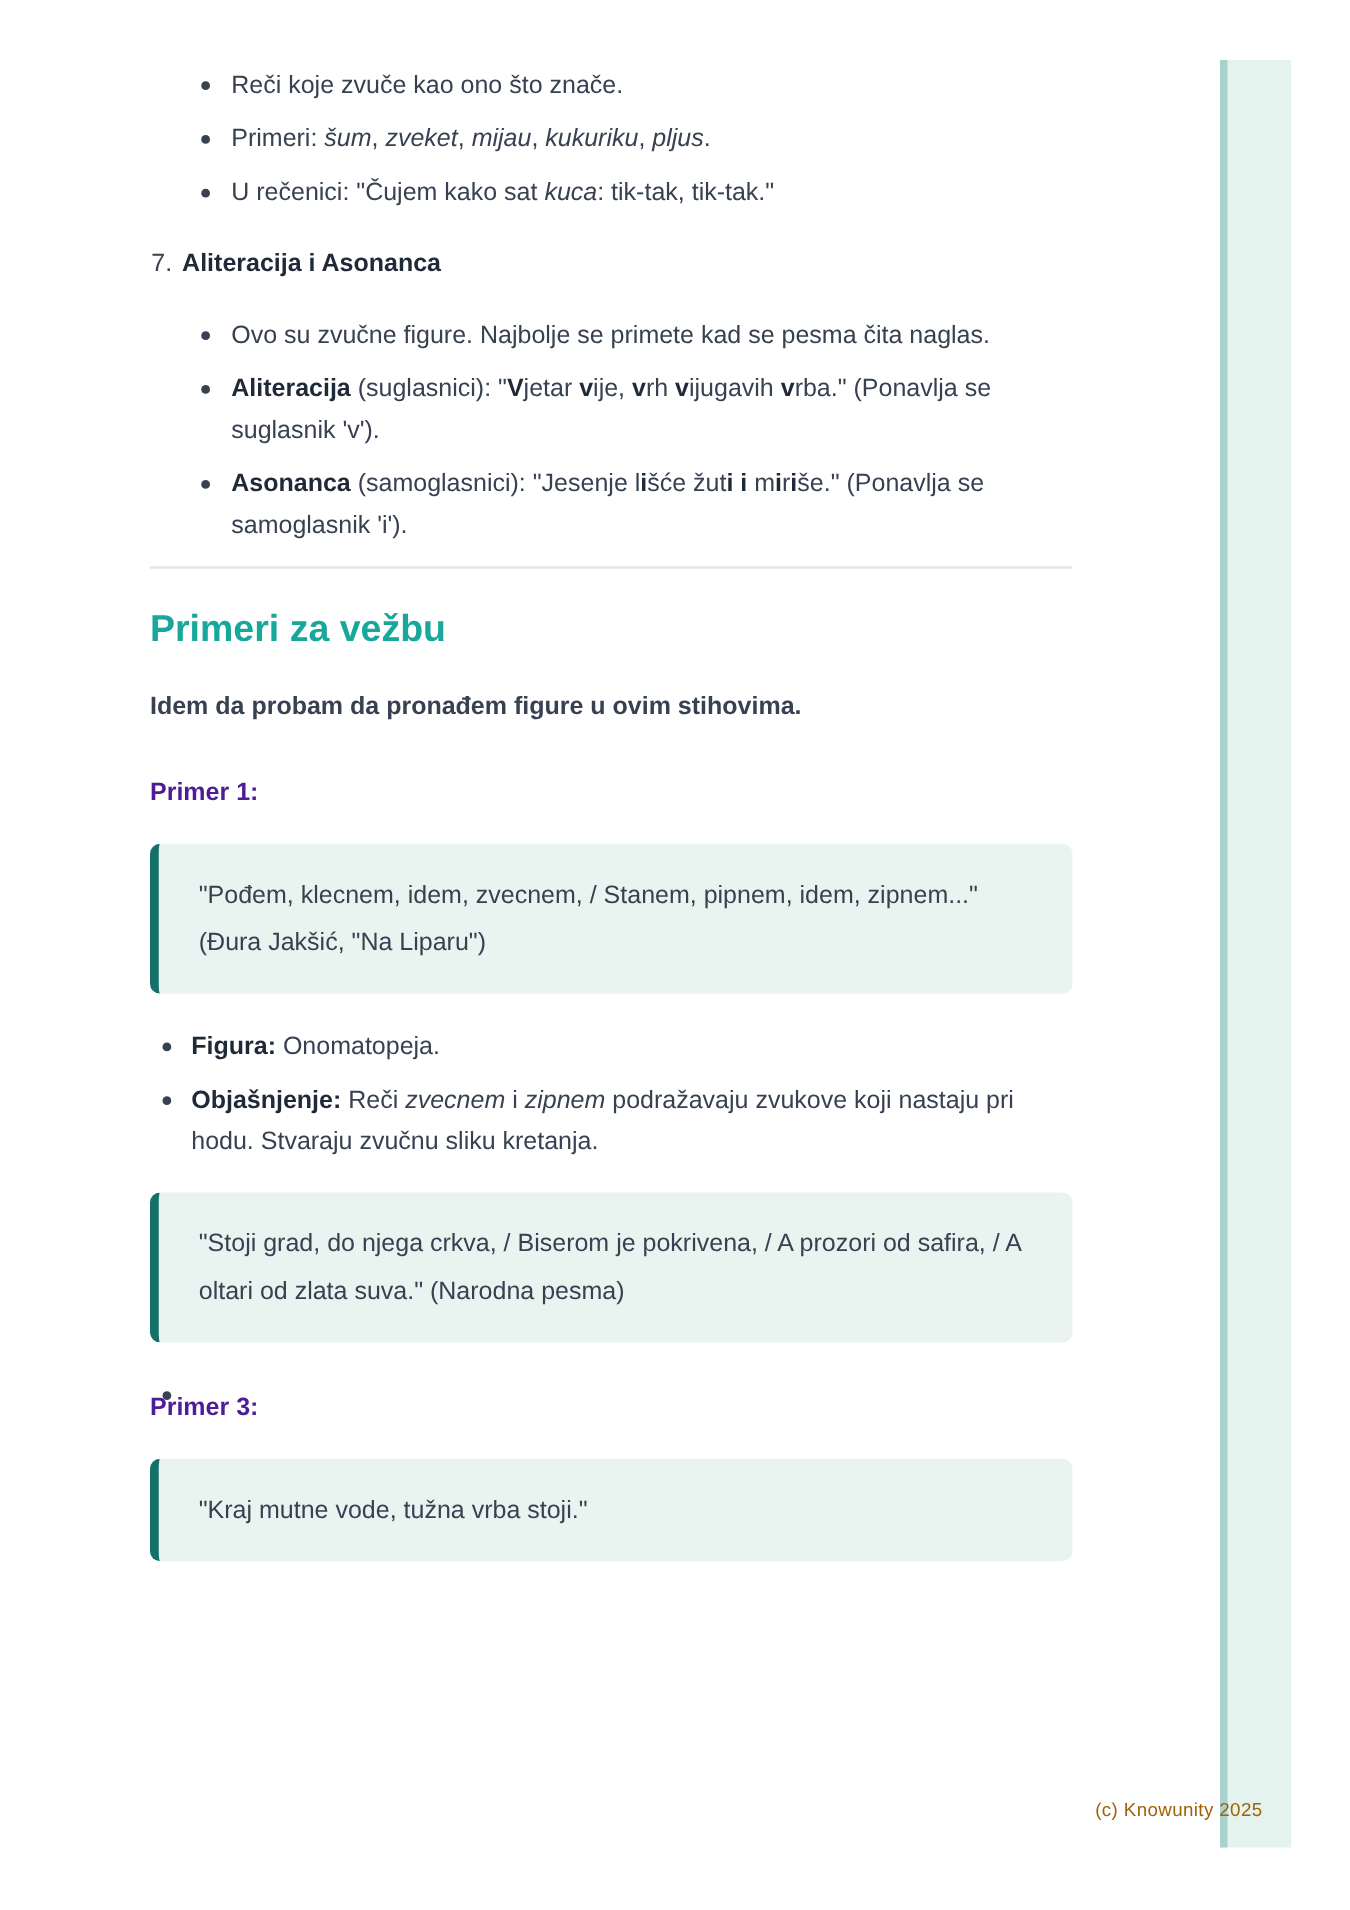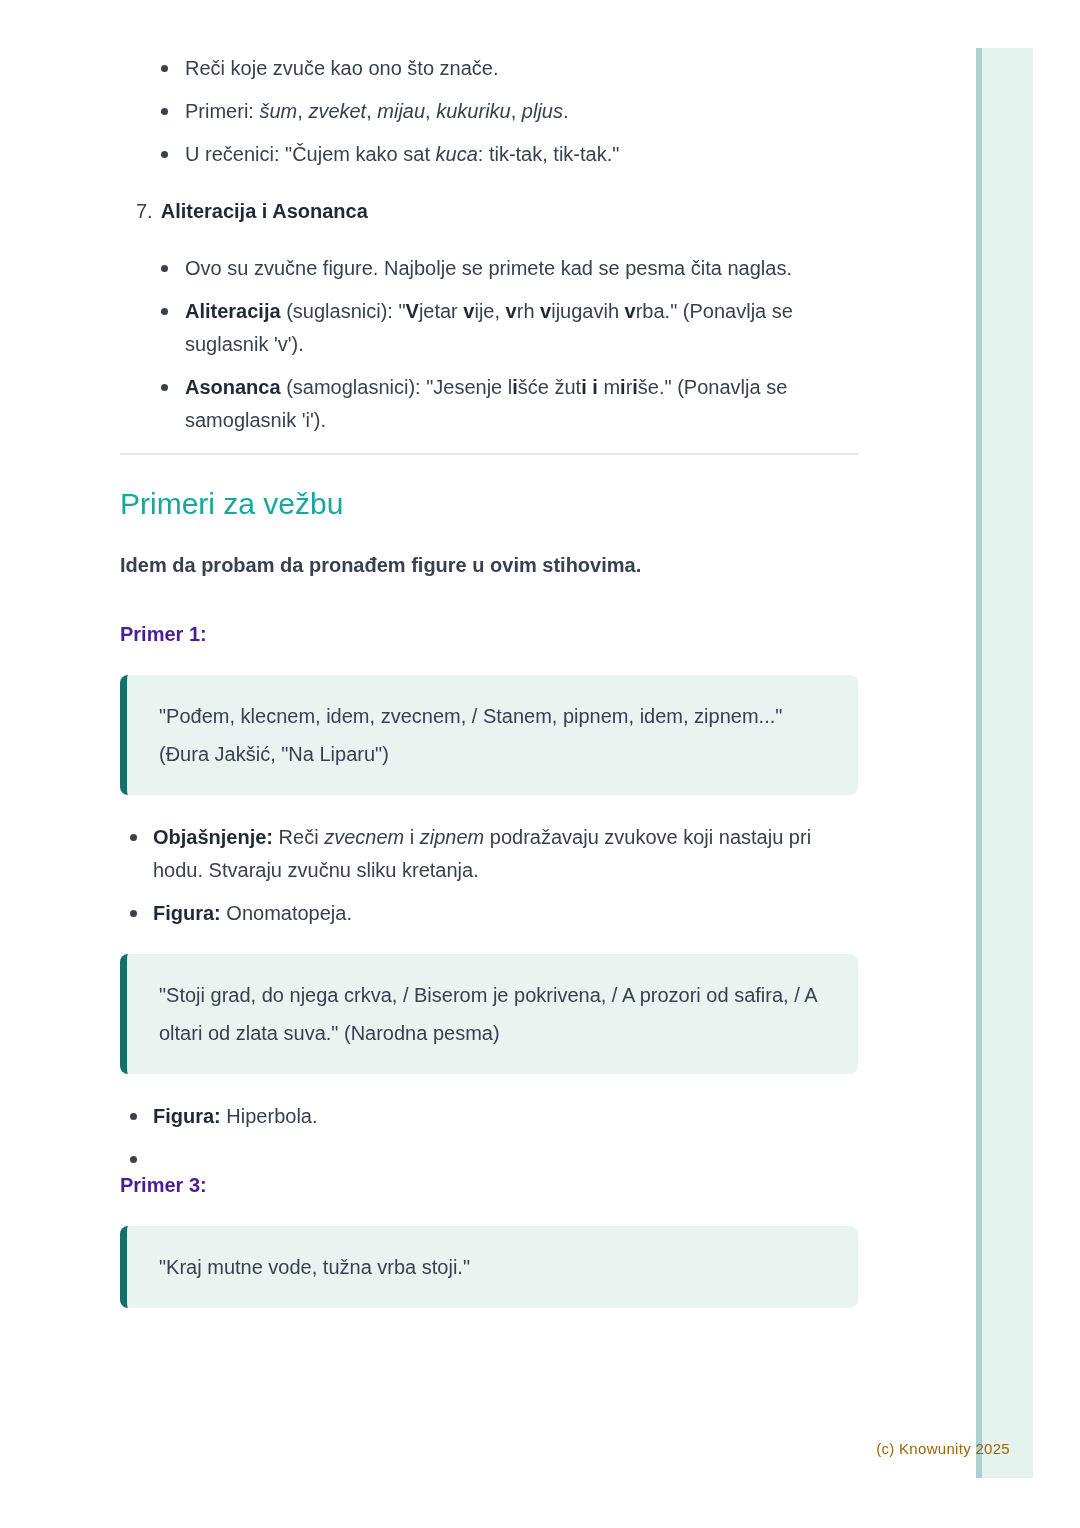--- a/index.html
+++ b/index.html
@@ -52,37 +52,37 @@
     position: absolute;
     top: 13px;
     width: 7px;
     height: 7px;
     border-radius: 50%;
     background: #374151;
   }
   .seg-b { font-weight: 700; color: #1f2937; text-align: right; }
   .seg-i { font-style: italic; }
   .num-item {
-    margin: 24px 0 24px 16px;
+    margin: 24px 0 24px 1px;
     font-size: 20px;
     line-height: 33px;
   }
   .num-item .num { margin-right: 8px; }
   .num-item .num-title { font-weight: 700; color: #1f2937; }
   .divider {
     border: none;
     border-top: 2px solid #e4e7ea;
     margin: 16px 0 0 0;
     width: 738px;
   }
   .practice-heading {
     margin-top: 32px;
     font-size: 30px;
     line-height: 34px;
-    font-weight: 400;
+    font-weight: 700;
     color: #17a89b;
   }
   .intro-paragraph {
     margin-top: 28px;
     font-size: 20px;
     line-height: 33px;
     width: 738px;
     font-weight: bold;
   }
   .primer-label {
@@ -157,36 +157,32 @@
 
     <p class="intro-paragraph">Idem da probam da pronađem figure u ovim stihovima.</p>
 
     <p class="primer-label">Primer 1:</p>
     <blockquote class="quote-block">
       <p>"Pođem, klecnem, idem, zvecnem, / Stanem, pipnem, idem, zipnem..." (Đura Jakšić, "Na Liparu")</p>
     </blockquote>
     <ul class="bullets top-level after-quote">
       <li>
         <span class="dot"></span>
-        <span><span class="seg-b">Objašnjenje:</span><span> Reči </span><span class="seg-i">zvecnem</span><span> i </span><span class="seg-i">zipnem</span><span> podražavaju zvukove koji nastaju pri hodu. Stvaraju zvučnu sliku kretanja.</span></span>
+        <span><span class="seg-b">Figura:</span><span> Onomatopeja.</span></span>
       </li>
       <li>
         <span class="dot"></span>
-        <span><span class="seg-b">Figura:</span><span> Onomatopeja.</span></span>
+        <span><span class="seg-b">Objašnjenje:</span><span> Reči </span><span class="seg-i">zvecnem</span><span> i </span><span class="seg-i">zipnem</span><span> podražavaju zvukove koji nastaju pri hodu. Stvaraju zvučnu sliku kretanja.</span></span>
       </li>
     </ul>
 
     <blockquote class="quote-block">
       <p>"Stoji grad, do njega crkva, / Biserom je pokrivena, / A prozori od safira, / A oltari od zlata suva." (Narodna pesma)</p>
     </blockquote>
     <ul class="bullets top-level after-quote">
-      <li>
-        <span class="dot"></span>
-        <span><span class="seg-b">Figura:</span><span> Hiperbola.</span></span>
-      </li>
       <li>
         <span class="dot"></span>
       </li>
     </ul>
 
     <p class="primer-label">Primer 3:</p>
     <blockquote class="quote-block">
       <p>"Kraj mutne vode, tužna vrba stoji."</p>
     </blockquote>
 

